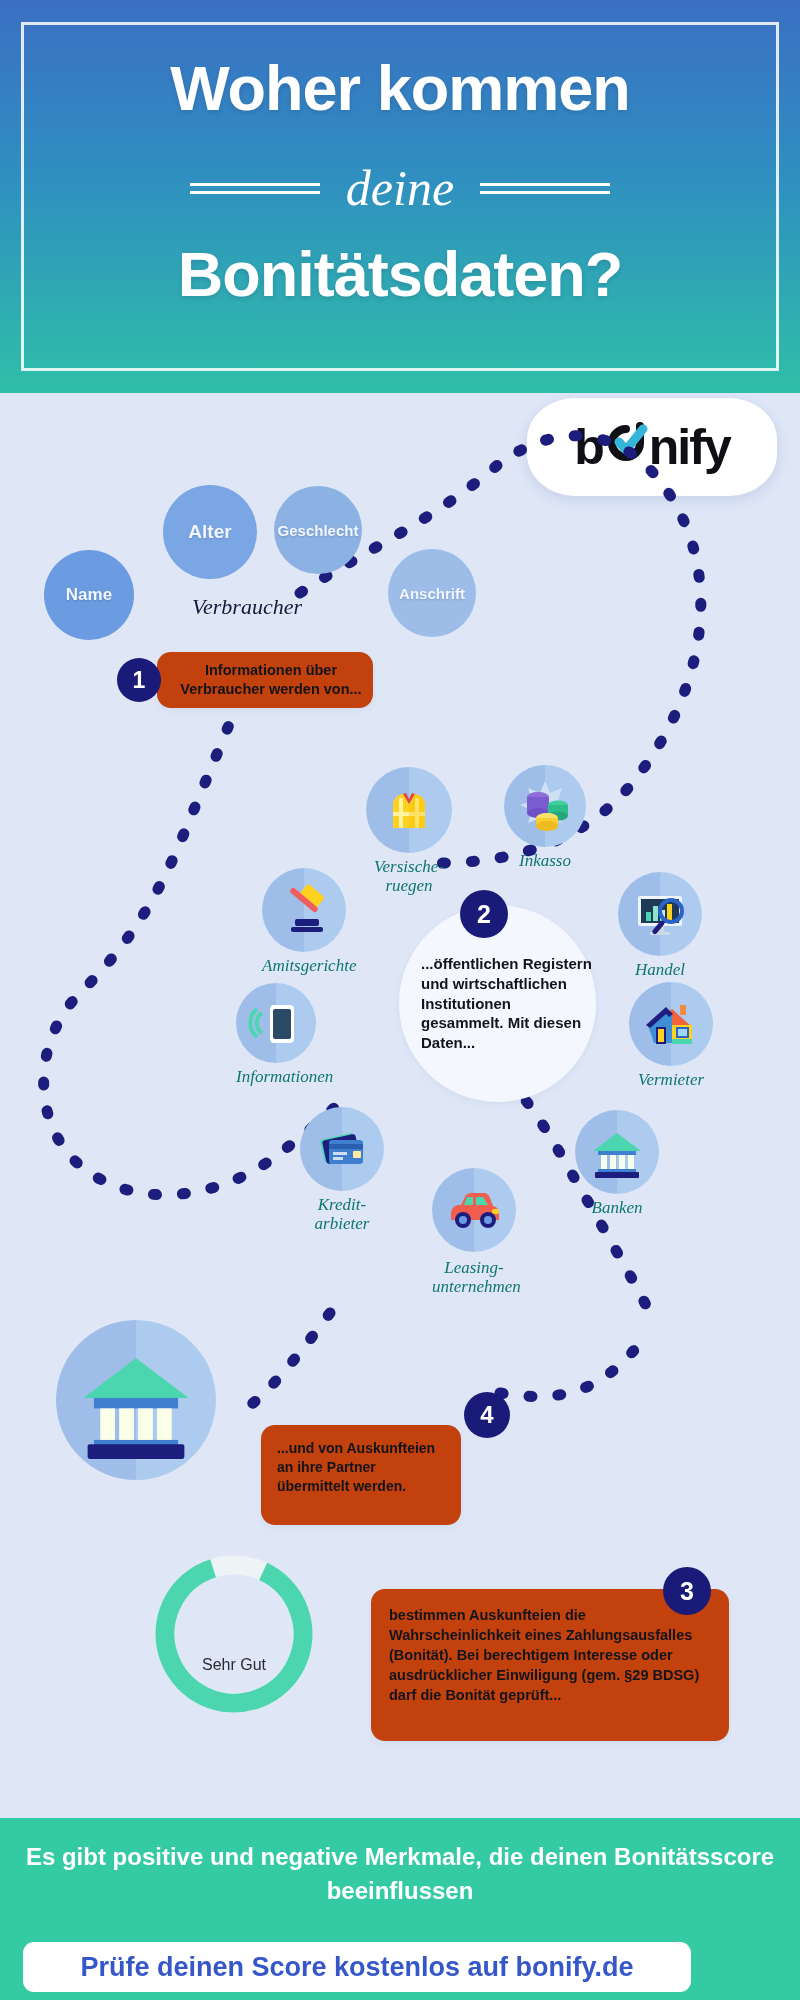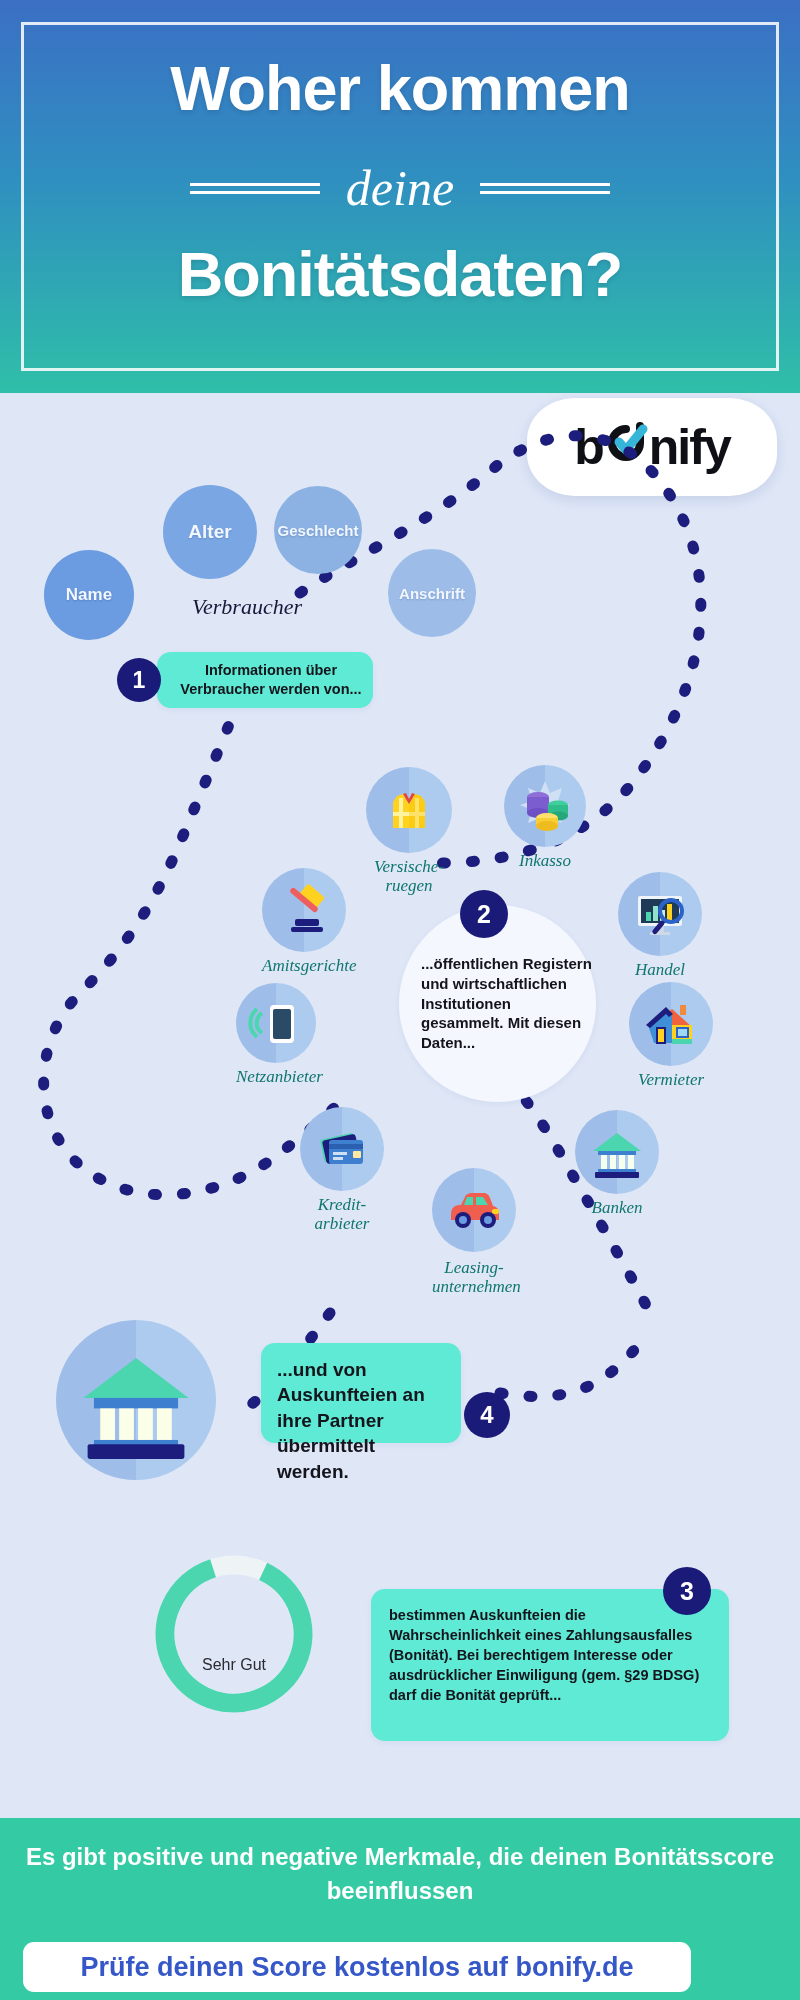--- a/index.html
+++ b/index.html
@@ -65,21 +65,21 @@
   #attr-geschlecht{ left: 274px; top: 486px; width: 88px;  height: 88px;  background: #8cb2e3; font-size: 15px; }
   #attr-anschrift { left: 388px; top: 549px; width: 88px;  height: 88px;  background: #9dbde8; font-size: 15px; }
 
   #verbraucher-label {
     position: absolute; left: 152px; top: 594px; width: 190px; text-align: center;
     font-family: "Liberation Serif", serif; font-style: italic; font-size: 22px; color: #17173a;
   }
 
   
   .callout {
-    position: absolute; background: #5eead4; border-radius: 14px;
+    position: absolute; background: #c2410c; border-radius: 14px;
     box-shadow: 0 2px 7px rgba(40,70,140,0.07);
     color: #14141c; font-weight: bold;
   }
   .step-badge {
     position: absolute; border-radius: 50%; background: #1a1a78; color: #fff;
     display: flex; align-items: center; justify-content: center;
     font-weight: bold; z-index: 6;
   }
 
   #callout1 { left: 157px; top: 652px; width: 216px; height: 56px;
@@ -91,22 +91,22 @@
     left: 399px; top: 905px; width: 197px; height: 197px; border-radius: 50%;
     background: #f4f7fd; display: flex; align-items: center; padding-left: 22px;
     font-size: 15px; line-height: 1.33;
   }
   #badge2 { left: 460px; top: 890px; width: 48px; height: 48px; font-size: 25px; }
 
   #callout3 { left: 371px; top: 1589px; width: 358px; height: 152px;
               padding: 16px 18px 0 18px; font-size: 14.5px; line-height: 1.38; }
   #badge3 { left: 663px; top: 1567px; width: 48px; height: 48px; font-size: 25px; }
 
-  #callout4 { left: 261px; top: 1343px; width: 200px; height: 100px;
-              padding: 14px 10px 0 16px; font-size: 19px; line-height: 1.34; }
+  #callout4 { left: 261px; top: 1425px; width: 200px; height: 100px;
+              padding: 14px 10px 0 16px; font-size: 14px; line-height: 1.34; }
   #badge4 { left: 464px; top: 1392px; width: 46px; height: 46px; font-size: 24px; }
 
   
   .node { position: absolute; }
   .node-circle {
     position: absolute; left: 0; top: 0; border-radius: 50%;
     background: linear-gradient(90deg, #9fbde9 0%, #9fbde9 50%, #accbee 50%, #accbee 100%);
     display: flex; align-items: center; justify-content: center; overflow: hidden;
   }
   .node-label {
@@ -256,21 +256,21 @@
 
 <div class="node" style="left:236px; top:983px; width:80px; height:80px;">
   <div class="node-circle" style="width:80px;height:80px;">
     <svg width="56" height="56" viewBox="0 0 56 56">
       <path d="M14 18 A12 12 0 0 0 14 38" fill="none" stroke="#4bd6b0" stroke-width="4"></path>
       <path d="M9 14 A18 18 0 0 0 9 42" fill="none" stroke="#4bd6b0" stroke-width="4"></path>
       <rect x="22" y="10" width="24" height="38" rx="4" fill="#ffffff"></rect>
       <rect x="25" y="14" width="18" height="30" rx="2" fill="#2b4a66"></rect>
     </svg>
   </div>
-  <div class="node-label" style="top:84px;">Netzanbieter</div>
+  <div class="node-label" style="top:84px;">Informationen</div>
 </div>
 
 <div class="node" style="left:629px; top:982px; width:84px; height:84px;">
   <div class="node-circle" style="width:84px;height:84px;">
     <svg width="58" height="58" viewBox="0 0 58 58">
       <rect x="38" y="10" width="6" height="10" fill="#f08a3c"></rect>
       <path d="M30 14 L50 32 L10 32 Z" fill="#f0633c"></path>
       <rect x="30" y="30" width="20" height="18" fill="#ffd21f"></rect>
       <rect x="30" y="44" width="20" height="5" fill="#4bd6b0"></rect>
       <path d="M6 30 L24 14 L30 19 L30 48 L12 48 Z" fill="#3f8fd8"></path>

